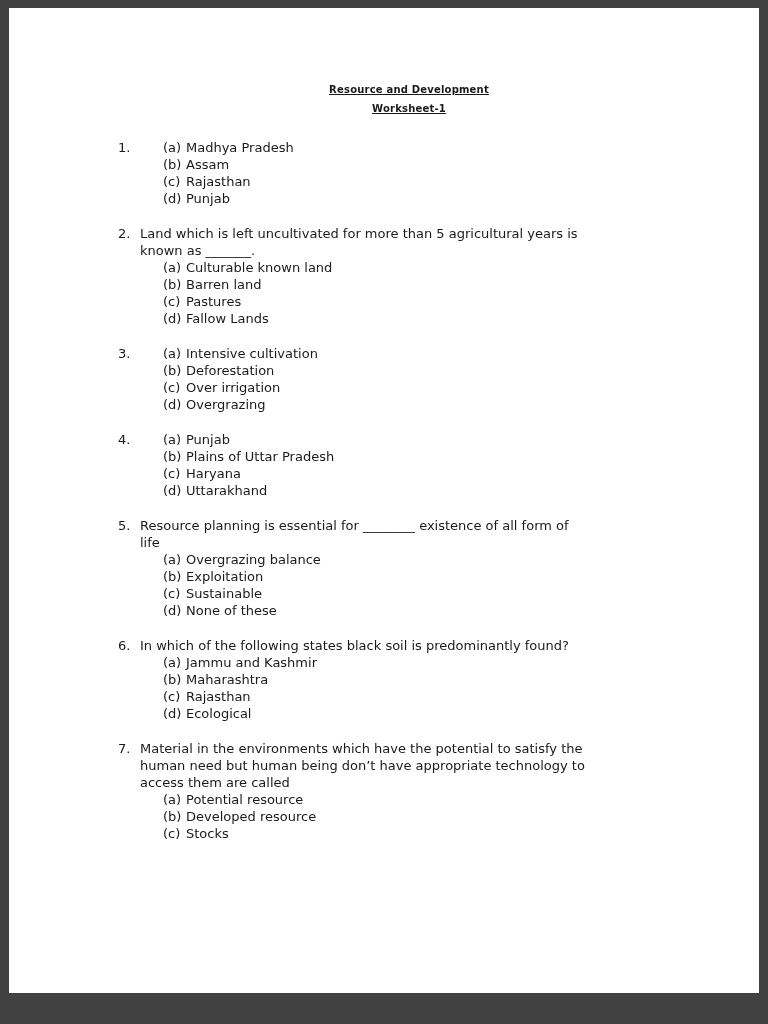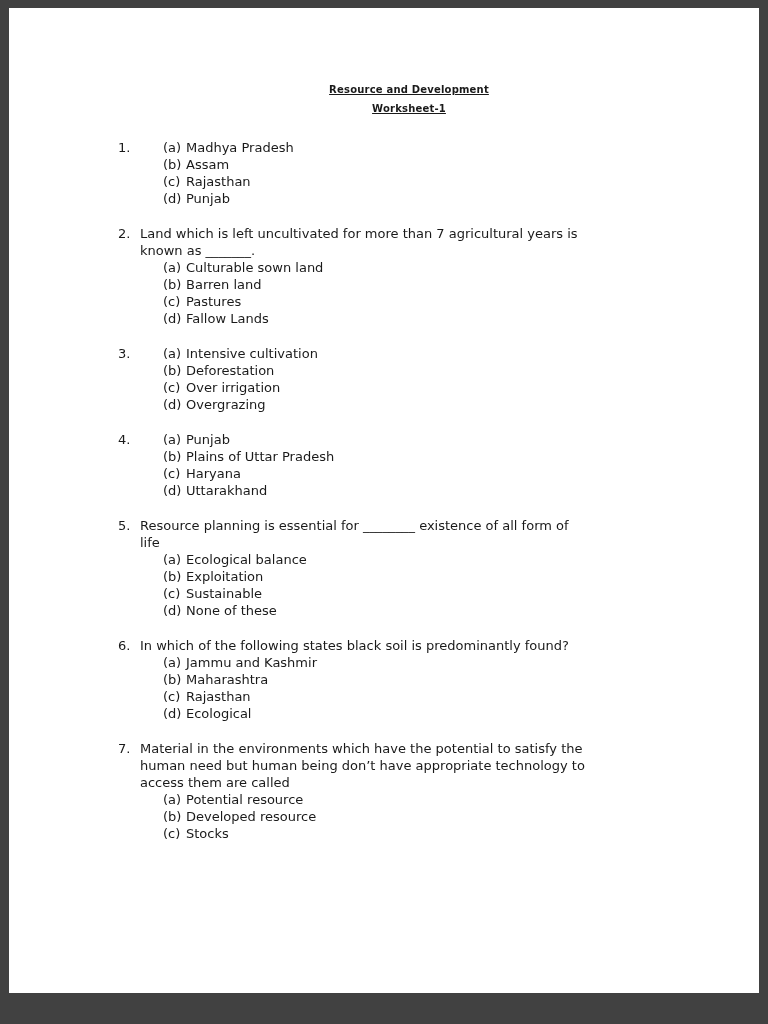--- a/index.html
+++ b/index.html
@@ -97,26 +97,26 @@
               <div class="option">
                 <span class="optletter">(d)</span>
                 <span class="optlabel">Punjab</span>
               </div>
             </div>
           </div>
         </div>
         <div class="question">
           <div class="qnum">2.</div>
           <div class="qbody">
-            <div class="qtext">Land which is left uncultivated for more than 7 agricultural years is
+            <div class="qtext">Land which is left uncultivated for more than 5 agricultural years is
 known as _______.</div>
             <div class="options">
               <div class="option">
                 <span class="optletter">(a)</span>
-                <span class="optlabel">Culturable sown land</span>
+                <span class="optlabel">Culturable known land</span>
               </div>
               <div class="option">
                 <span class="optletter">(b)</span>
                 <span class="optlabel">Barren land</span>
               </div>
               <div class="option">
                 <span class="optletter">(c)</span>
                 <span class="optlabel">Pastures</span>
               </div>
               <div class="option">
@@ -173,21 +173,21 @@
           </div>
         </div>
         <div class="question">
           <div class="qnum">5.</div>
           <div class="qbody">
             <div class="qtext">Resource planning is essential for ________ existence of all form of
 life</div>
             <div class="options">
               <div class="option">
                 <span class="optletter">(a)</span>
-                <span class="optlabel">Ecological balance</span>
+                <span class="optlabel">Overgrazing balance</span>
               </div>
               <div class="option">
                 <span class="optletter">(b)</span>
                 <span class="optlabel">Exploitation</span>
               </div>
               <div class="option">
                 <span class="optletter">(c)</span>
                 <span class="optlabel">Sustainable</span>
               </div>
               <div class="option">

